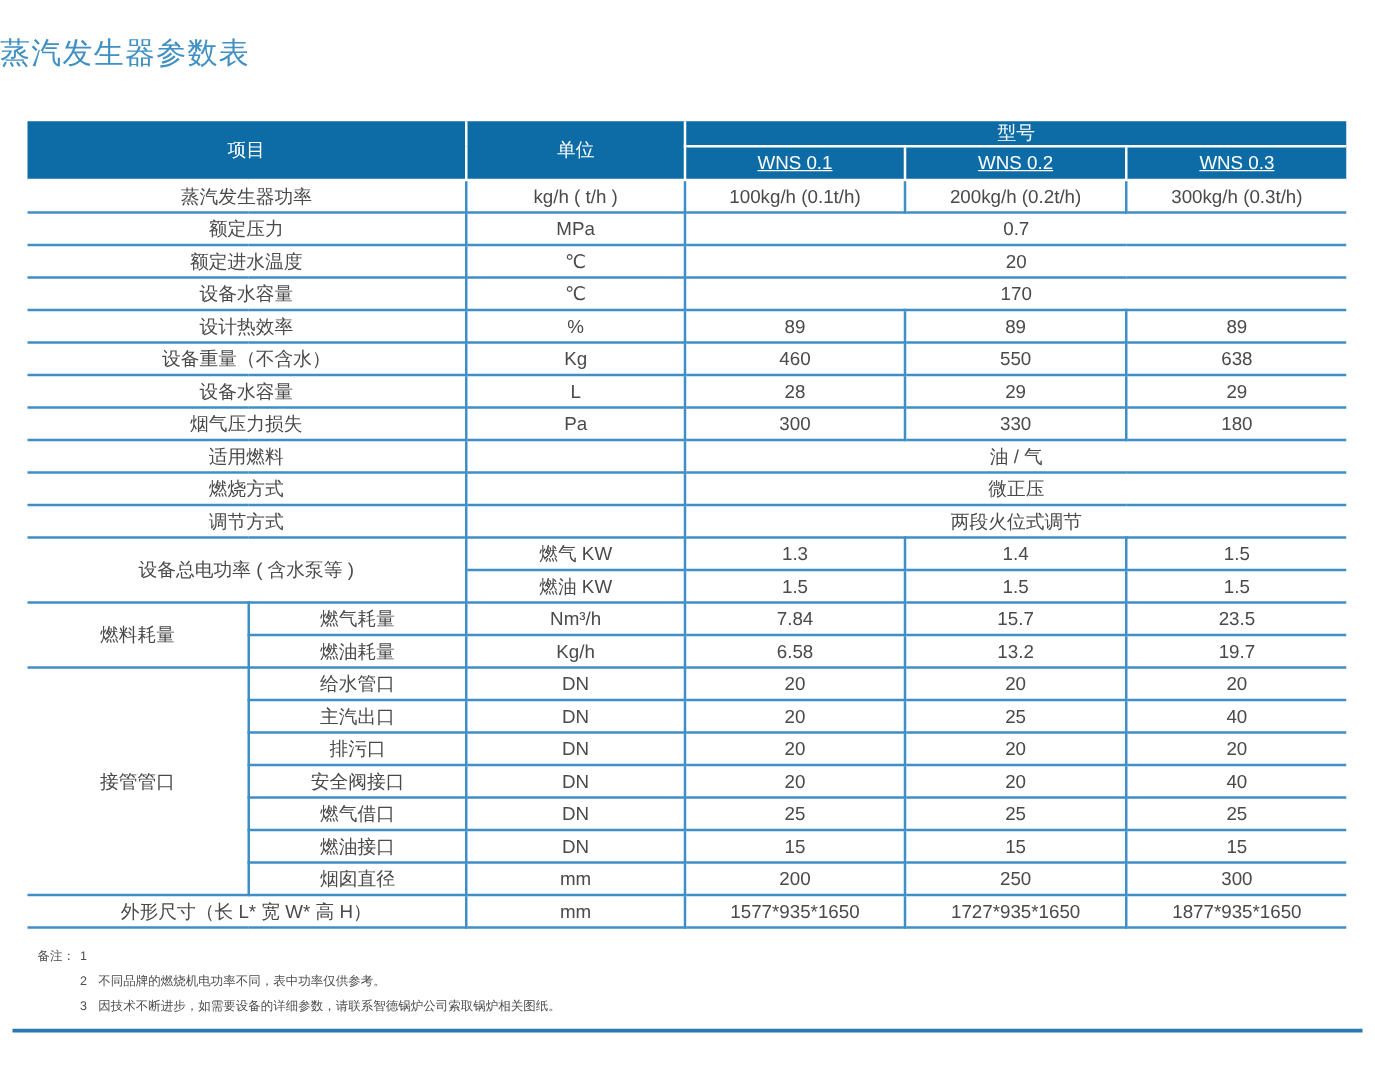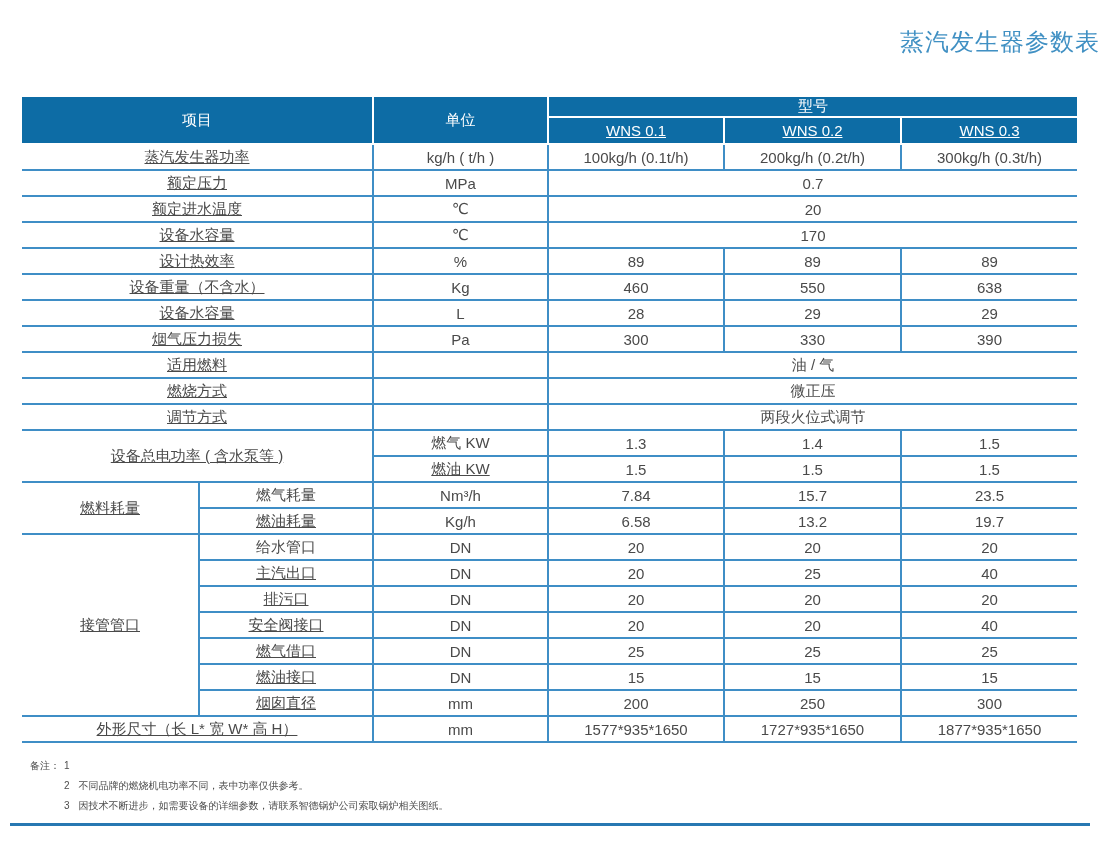--- a/index.html
+++ b/index.html
@@ -5,21 +5,21 @@
   * { margin: 0; padding: 0; box-sizing: border-box; }
   html, body { width: 1100px; height: 868px; background: #ffffff; }
   body {
     font-family: "Liberation Sans", "DejaVu Sans", sans-serif;
     color: #4a4a4a;
     overflow: hidden;
   }
   .page-title {
     padding-top: 26px;
     margin-bottom: 18px;
-    text-align: right;
+    text-align: left;
     font-size: 24px;
     color: #4090c3;
     letter-spacing: 1px;
   }
   table.params {
     border-collapse: collapse;
     table-layout: fixed;
     width: 1055px;
     margin-left: 22px;
     margin-top: 39px;
@@ -40,21 +40,21 @@
   tr.hdr-models th { height: 27px; text-decoration: underline; }
   table.params td {
     border: 2px solid #3f8ec6;
     text-align: center;
     font-size: 15px;
     color: #4a4a4a;
     height: 26px;
     padding: 0 4px;
     background: #ffffff;
   }
-  table.params tr > td:first-child { border-left: none; text-decoration: underline; }
+  table.params tr > td:first-child { border-left: none; }
   table.params tr > td:last-child  { border-right: none; }
   .notes {
     display: flex;
     margin: 13px 0 0 30px;
     font-size: 10px;
     color: #4d4d4d;
     line-height: 20px;
   }
   .notes-label { white-space: nowrap; }
   .note { display: flex; }
@@ -134,21 +134,21 @@
       <td>L</td>
       <td>28</td>
       <td>29</td>
       <td>29</td>
     </tr>
     <tr>
       <td colspan="2">烟气压力损失</td>
       <td>Pa</td>
       <td>300</td>
       <td>330</td>
-      <td>390</td>
+      <td>180</td>
     </tr>
     <tr>
       <td colspan="2">适用燃料</td>
       <td></td>
       <td colspan="3">油 / 气</td>
     </tr>
     <tr>
       <td colspan="2">燃烧方式</td>
       <td></td>
       <td colspan="3">微正压</td>

